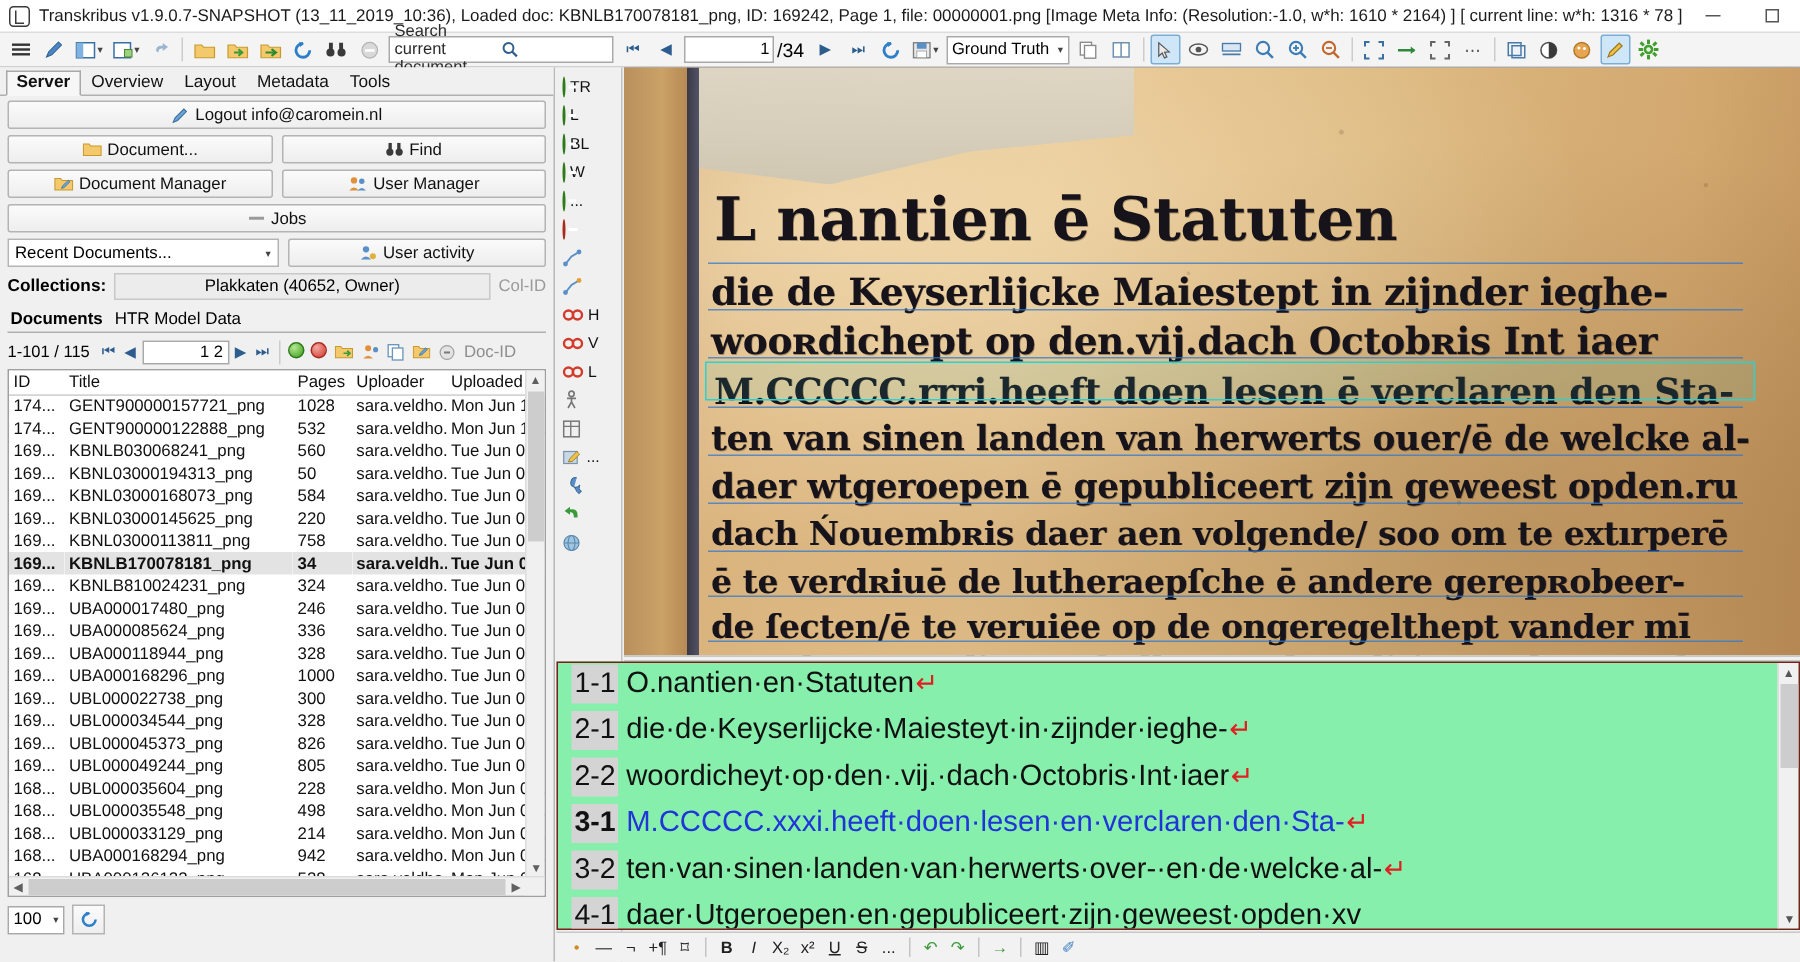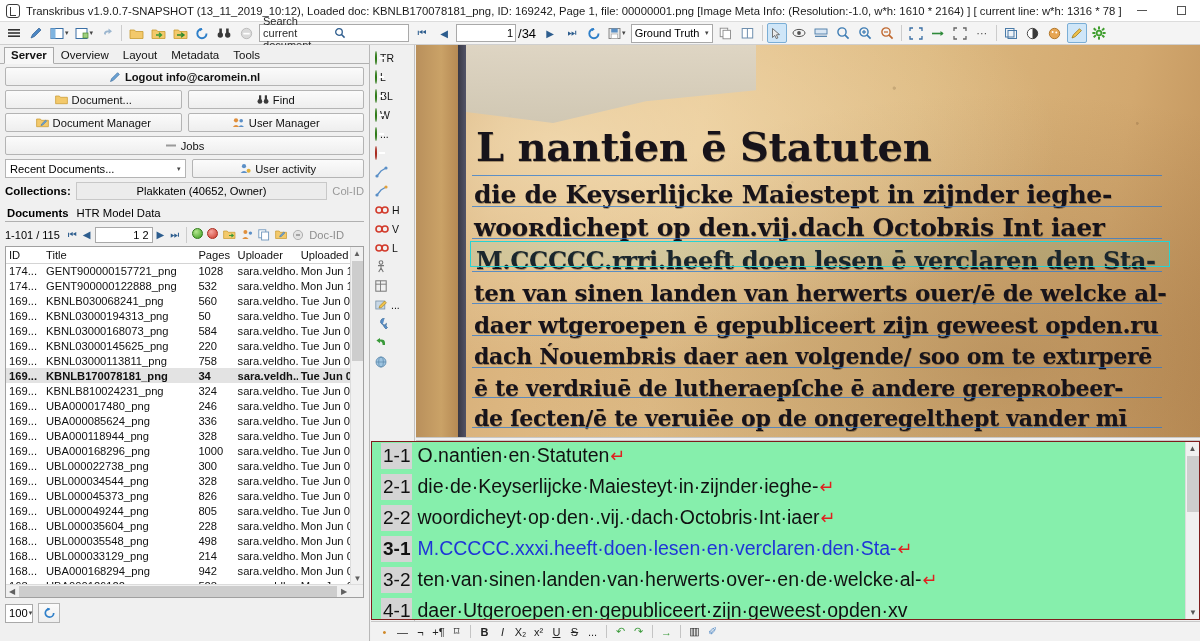--- a/index.html
+++ b/index.html
@@ -90,21 +90,21 @@
              border-bottom: 1px solid #f7f7f7; margin-bottom: -1px; }
 
   .panelbody { padding: 3px 5px 0 5px; }
   .btnrow { display: flex; gap: 6px; margin-bottom: 4px; }
   .pbtn {
     flex: 1; height: 19px; background: linear-gradient(#fbfbfb,#eeeeee);
     border: 1px solid #b4b4b4; border-radius: 2px;
     display: flex; align-items: center; justify-content: center; gap: 4px;
     font-size: 11.2px; color: #111;
   }
-  .pbtn.bold { font-weight: bold; }
+  .pbtn.bold { font-weight: normal; }
   .pbtn.full { flex: 1 1 100%; }
   .pcombo {
     flex: 1; height: 19px; background: #fff; border: 1px solid #b4b4b4;
     display: flex; align-items: center; justify-content: space-between;
     padding: 0 4px; font-size: 11.2px;
   }
 
   .collrow { display: flex; align-items: center; gap: 5px; margin: 3px 0 4px 0; }
   .collrow .lbl { font-weight: bold; font-size: 11.5px; }
   .collfield {
@@ -151,21 +151,21 @@
                     font-size: 8px; color: #606060; }
   .vscroll .thumb { position: absolute; left: 1px; width: 11px; background: #cdcdcd; }
   .hscroll {
     position: absolute; left: 0; bottom: 0; height: 13px; width: 100%;
     background: #f0f0f0; border-top: 1px solid #dcdcdc; display: flex; align-items: center;
   }
   .hscroll .arrow { width: 12px; text-align: center; font-size: 8px; color: #606060; }
   .hscroll .thumb { height: 11px; background: #cdcdcd; flex: 1; margin: 0 1px; }
 
   .bottomrow { display: flex; align-items: center; gap: 5px; margin-top: 5px; }
-  .numcombo { width: 28px; height: 19px; background: #fff; border: 1px solid #a9a9a9;
+  .numcombo { width: 38px; height: 19px; background: #fff; border: 1px solid #a9a9a9;
               display: flex; align-items: center; justify-content: space-between;
               padding: 0 3px; font-size: 11.2px; }
   .filterinput { flex: 1; height: 19px; background: #fff; border: 1px solid #a9a9a9;
                  display: flex; align-items: center; padding: 0 4px;
                  font-size: 11.2px; color: #9a9a9a; }
   .refreshbtn { width: 22px; height: 20px; border: 1px solid #b4b4b4; background: linear-gradient(#fbfbfb,#eee);
                 display: flex; align-items: center; justify-content: center; }
 
   
   .rail {
@@ -270,21 +270,21 @@
 
   svg { display: block; }
 </style>
 </head>
 <body>
 
 <div id="app">
 
   <div class="titlebar">
     <div class="tb-logo"></div>
-    <div class="tb-title">Transkribus v1.9.0.7-SNAPSHOT (13_11_2019_10:12), Loaded doc: KBNLB170078181_png, ID: 169242, Page 1, file: 00000001.png [Image Meta Info: (Resolution:-1.0, w*h: 1610 * 2164) ] [ current line: w*h: 1316 * 78 ]</div>
+    <div class="tb-title">Transkribus v1.9.0.7-SNAPSHOT (13_11_2019_10:36), Loaded doc: KBNLB170078181_png, ID: 169242, Page 1, file: 00000001.png [Image Meta Info: (Resolution:-1.0, w*h: 1610 * 2164) ] [ current line: w*h: 1316 * 78 ]</div>
     <div class="tb-winbtns">
       <div class="tb-winbtn">
           <div class="glyph-min"></div>
         </div>
       <div class="tb-winbtn">
           <div class="glyph-max"></div>
         </div>
 
     </div>
   </div>

